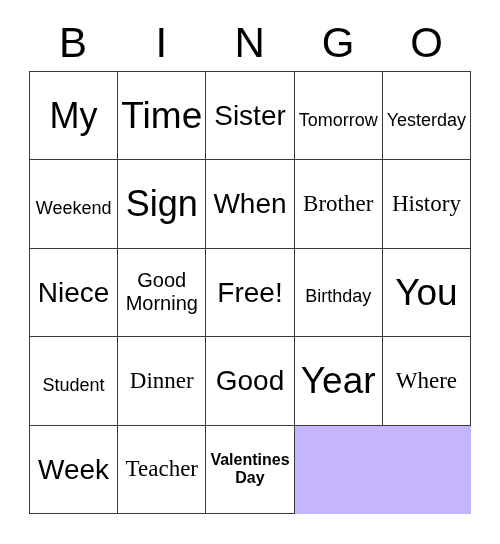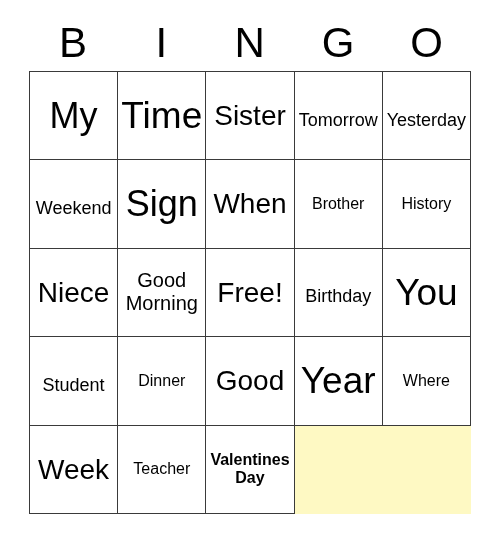--- a/index.html
+++ b/index.html
@@ -51,21 +51,21 @@
     left: 29px;
     top: 71px;
     width: 442px;
     height: 443px;
     box-sizing: border-box;
     border-top: 1.5px solid #3a3a3a;
     border-left: 1.5px solid #3a3a3a;
     display: grid;
     grid-template-columns: repeat(5, 1fr);
     grid-template-rows: repeat(5, 1fr);
-    background: #fef9c3;
+    background: #c4b5fd;
   }
 
   .cell {
     box-sizing: border-box;
     border-right: 1.5px solid #3a3a3a;
     border-bottom: 1.5px solid #3a3a3a;
     display: flex;
     align-items: center;
     justify-content: center;
     padding: 2px 3px;
@@ -80,21 +80,21 @@
     line-height: 1.12;
     font-weight: 400;
     color: #000000;
     white-space: pre-line;
   }
 
   
   .fs-xl   { font-size: 36px; }
   .fs-lg   { font-size: 37px; }
   .fs-md   { font-size: 28px; }
-  .fs-sm   { font-size: 16px; }
+  .fs-sm   { font-size: 23px; font-family: Liberation Serif, serif; }
   .fs-xs   { font-size: 18px; margin-top: 8px; }
   .fs-xxs  { font-size: 16px; font-weight: bold; }
   .fs-two  { font-size: 20px; line-height: 1.15; }
 </style>
 </head>
 <body>
 
 <div class="card">
 
   <div class="header-row">

